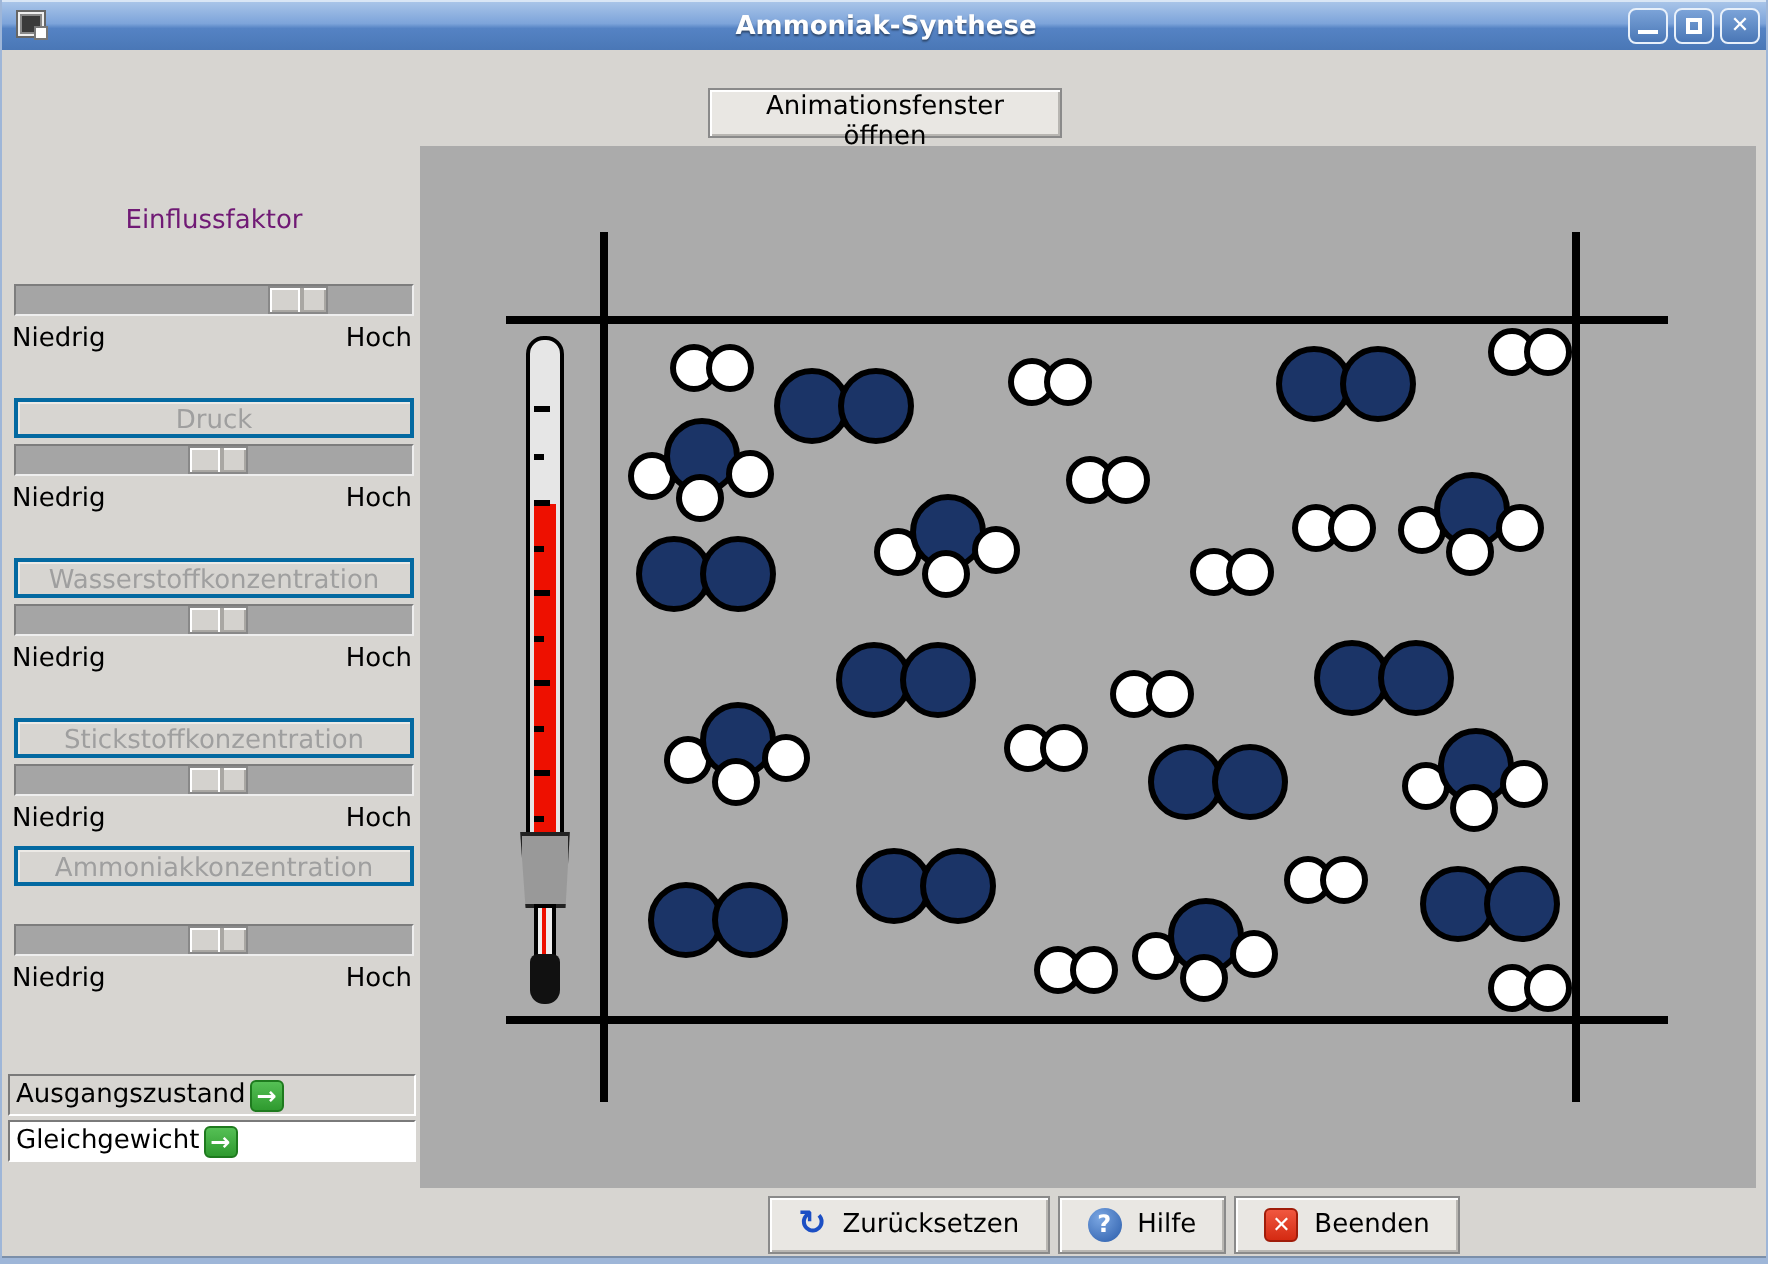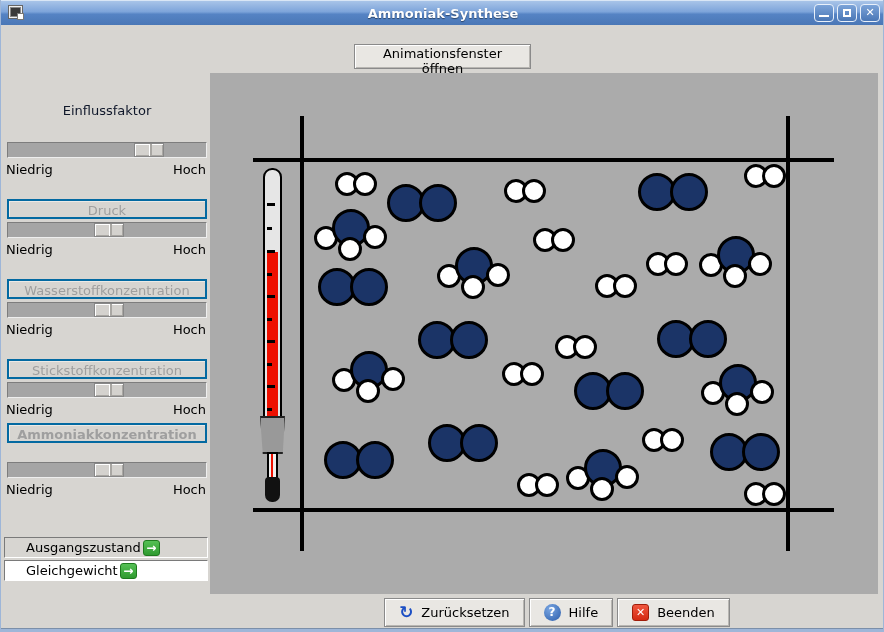--- a/index.html
+++ b/index.html
@@ -21,38 +21,38 @@
   .wbtn .min{position:absolute;left:4px;bottom:4px;width:10px;height:2px;background:#fff;}
   .wbtn .max{position:absolute;left:5px;top:4px;width:8px;height:8px;border:2px solid #fff;box-sizing:border-box;}
   .wbtn .cls{position:absolute;left:0;top:1px;width:100%;text-align:center;color:#fff;font-size:11px;font-weight:bold;}
   
   #reaktion-label{position:absolute;left:0;top:26px;width:884px;text-align:center;font-size:13px;color:#000;}
   #anim-btn{position:absolute;left:353px;top:44px;width:177px;height:25px;font-size:13px;
     background:#e9e7e3;border:1px solid #8a8a8a;box-shadow:inset 1px 1px 0 #fff,inset -1px -1px 0 #b8b6b2;
     font-family:inherit;color:#000;cursor:pointer;}
   
   #sidebar{position:absolute;left:0;top:73px;width:208px;height:521px;}
-  .side-heading{position:absolute;left:6px;width:200px;text-align:center;font-size:13px;color:#0f172a;}
+  .side-heading{position:absolute;left:6px;width:200px;text-align:center;font-size:13px;color:#701a75;}
   .factor-entry{position:absolute;left:6px;width:200px;height:20px;background:#fff;box-sizing:border-box;
     border-top:1px solid #7a7a7a;border-left:1px solid #7a7a7a;border-bottom:1px solid #fff;border-right:1px solid #fff;
     text-align:center;font-size:13px;line-height:19px;color:#000;}
   .dis-label{position:absolute;left:6px;width:200px;height:20px;box-sizing:border-box;background:#d7d5d1;
     border:2px solid #0369a1;box-shadow:inset 1px 1px 0 #eceae6;
     text-align:center;font-size:13px;line-height:19px;color:#9f9f9f;}
   .trough{position:absolute;left:6px;width:200px;height:16px;background:#a5a5a5;box-sizing:border-box;
     border-top:1px solid #7d7d7d;border-left:1px solid #7d7d7d;border-bottom:1px solid #eee;border-right:1px solid #eee;}
   .handle{position:absolute;top:0px;width:30px;height:14px;background:#d4d2ce;box-sizing:border-box;
     border:1px solid #888;box-shadow:inset 1px 1px 0 #fff,inset -1px -1px 0 #a9a7a3;}
   .handle::after{content:"";position:absolute;left:14px;top:0;width:2px;height:100%;
     background:#a9a7a3;border-left:1px solid #fff;}
   .lowhigh{position:absolute;left:5px;width:200px;display:flex;justify-content:space-between;
     font-size:13px;color:#000;}
   .state-bar{position:absolute;left:3px;width:204px;height:21px;box-sizing:border-box;font-size:13px;
     border-top:1px solid #7a7a7a;border-left:1px solid #7a7a7a;border-bottom:1px solid #fff;border-right:1px solid #fff;
-    display:flex;align-items:center;padding-left:21px;cursor:pointer;color:#000;}
+    display:flex;align-items:center;padding-left:3px;cursor:pointer;color:#000;}
   .state-bar.inactive{background:#d7d5d1;}
   .state-bar.active{background:#fff;}
   .go-arrow{display:inline-block;width:17px;height:16px;margin-left:2px;border-radius:3px;
     background:linear-gradient(#55c055,#2f9a2f);border:1px solid #1e7a1e;box-sizing:border-box;
     color:#fff;font-weight:bold;font-size:12px;line-height:14px;text-align:center;}
   
   #simarea{position:absolute;left:209px;top:73px;width:668px;height:521px;background:#ababab;}
   .frame-line{position:absolute;background:#000;}
   
   #thermo{position:absolute;left:0;top:0;}
@@ -135,21 +135,21 @@
         <span>Hoch</span>
       </div>
       <div class="dis-label" style="top: 286px;">Stickstoffkonzentration</div>
       <div class="trough" style="top: 309px;">
         <div class="handle" style="left: 86px;"></div>
       </div>
       <div class="lowhigh" style="top: 329px;">
         <span>Niedrig</span>
         <span>Hoch</span>
       </div>
-      <div class="dis-label" style="top: 350px; font-weight: bold;">Ammoniakkonzentration</div>
+      <div class="dis-label" style="top: 350px;">Ammoniakkonzentration</div>
       <div class="trough" style="top: 389px;">
         <div class="handle" style="left: 86px;"></div>
       </div>
       <div class="lowhigh" style="top: 409px;">
         <span>Niedrig</span>
         <span>Hoch</span>
       </div>
       <div class="state-bar inactive" style="top: 464px;">
         <span>Ausgangszustand</span>
         <span class="go-arrow">→</span>

